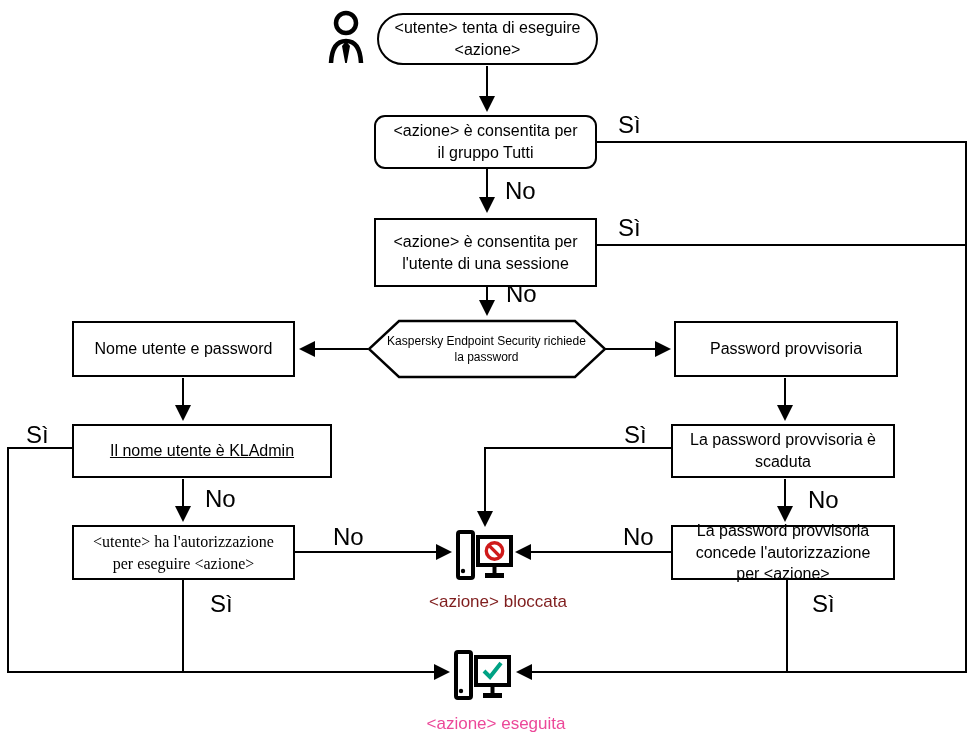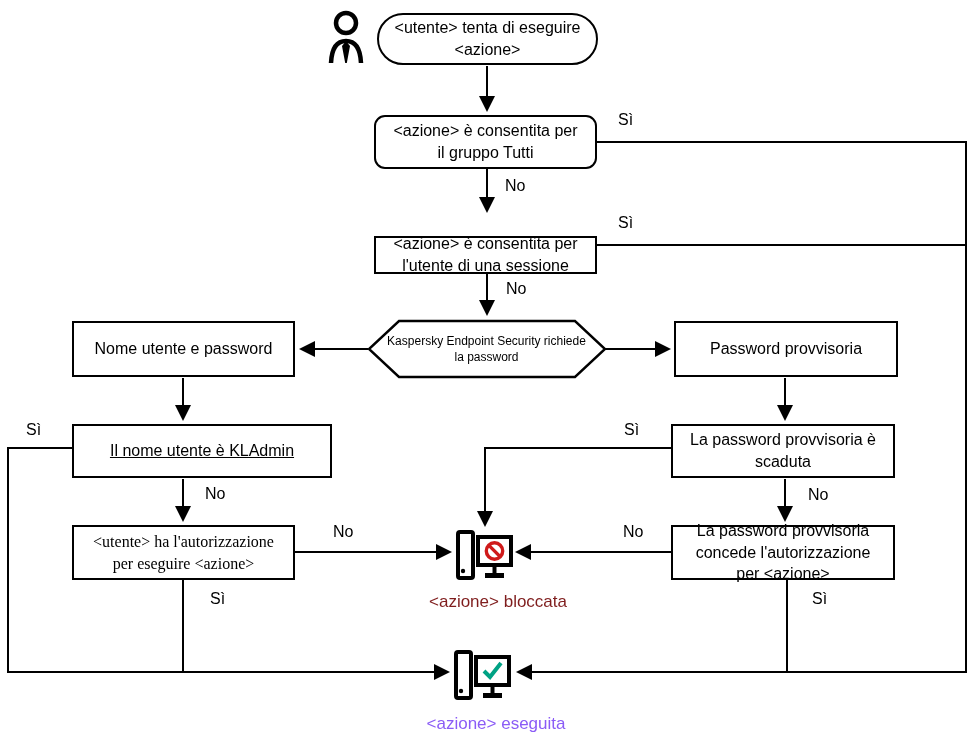--- a/index.html
+++ b/index.html
@@ -14,24 +14,24 @@
     border:2px solid #000;box-sizing:border-box;padding:2px 14px;
   }
   .stadium{border-radius:27px;}
   .hexwrap{position:absolute;background:transparent;}
   .hexwrap svg{position:absolute;left:0;top:0;}
   .hexlabel{
     position:absolute;left:18px;right:18px;top:0;bottom:0;display:flex;
     align-items:center;justify-content:center;text-align:center;
     font-size:12px;line-height:1.35;
   }
-  .edge-label{position:absolute;font-size:16px;color:#000;white-space:nowrap;}
+  .edge-label{position:absolute;font-size:24px;color:#000;white-space:nowrap;}
   .outcome-label{position:absolute;font-size:17px;text-align:center;white-space:nowrap;}
   .outcome-blocked{color:#7f1d1d;}
-  .outcome-executed{color:#8b5cf6;}
+  .outcome-executed{color:#ec4899;}
   .icon{position:absolute;}
 </style>
 </head>
 <body>
 
 <div class="canvas">
 
   <svg class="lines" width="974" height="745" viewBox="0 0 974 745" fill="none">
     <defs>
       <marker id="arr" markerWidth="9" markerHeight="8" refX="7" refY="4" orient="auto">
@@ -66,21 +66,21 @@
   </svg>
 
   <div class="node stadium" style="left:377px;top:13px;width:221px;height:52px;">
       <span>&lt;utente&gt; tenta di eseguire &lt;azione&gt;</span>
     </div>
 
   <div class="node" style="left:374px;top:115px;width:223px;height:54px;border-radius:11px;">
       <span>&lt;azione&gt; è consentita per il gruppo Tutti</span>
     </div>
 
-  <div class="node" style="left:374px;top:218px;width:223px;height:38px;margin-top:18px;">
+  <div class="node" style="left:374px;top:218px;width:223px;height:69px;">
       <span>&lt;azione&gt; è consentita per l'utente di una sessione</span>
     </div>
 
   <div class="hexwrap" style="left:366px;top:319px;width:241px;height:60px;">
     <svg width="241" height="60" viewBox="0 0 241 60">
       <polygon points="33,2 209,2 239,30 209,58 33,58 3,30" fill="#ffffff" stroke="#000" stroke-width="2.4"></polygon>
     </svg>
     <div class="hexlabel">Kaspersky Endpoint Security richiede la password</div>
   </div>
 

